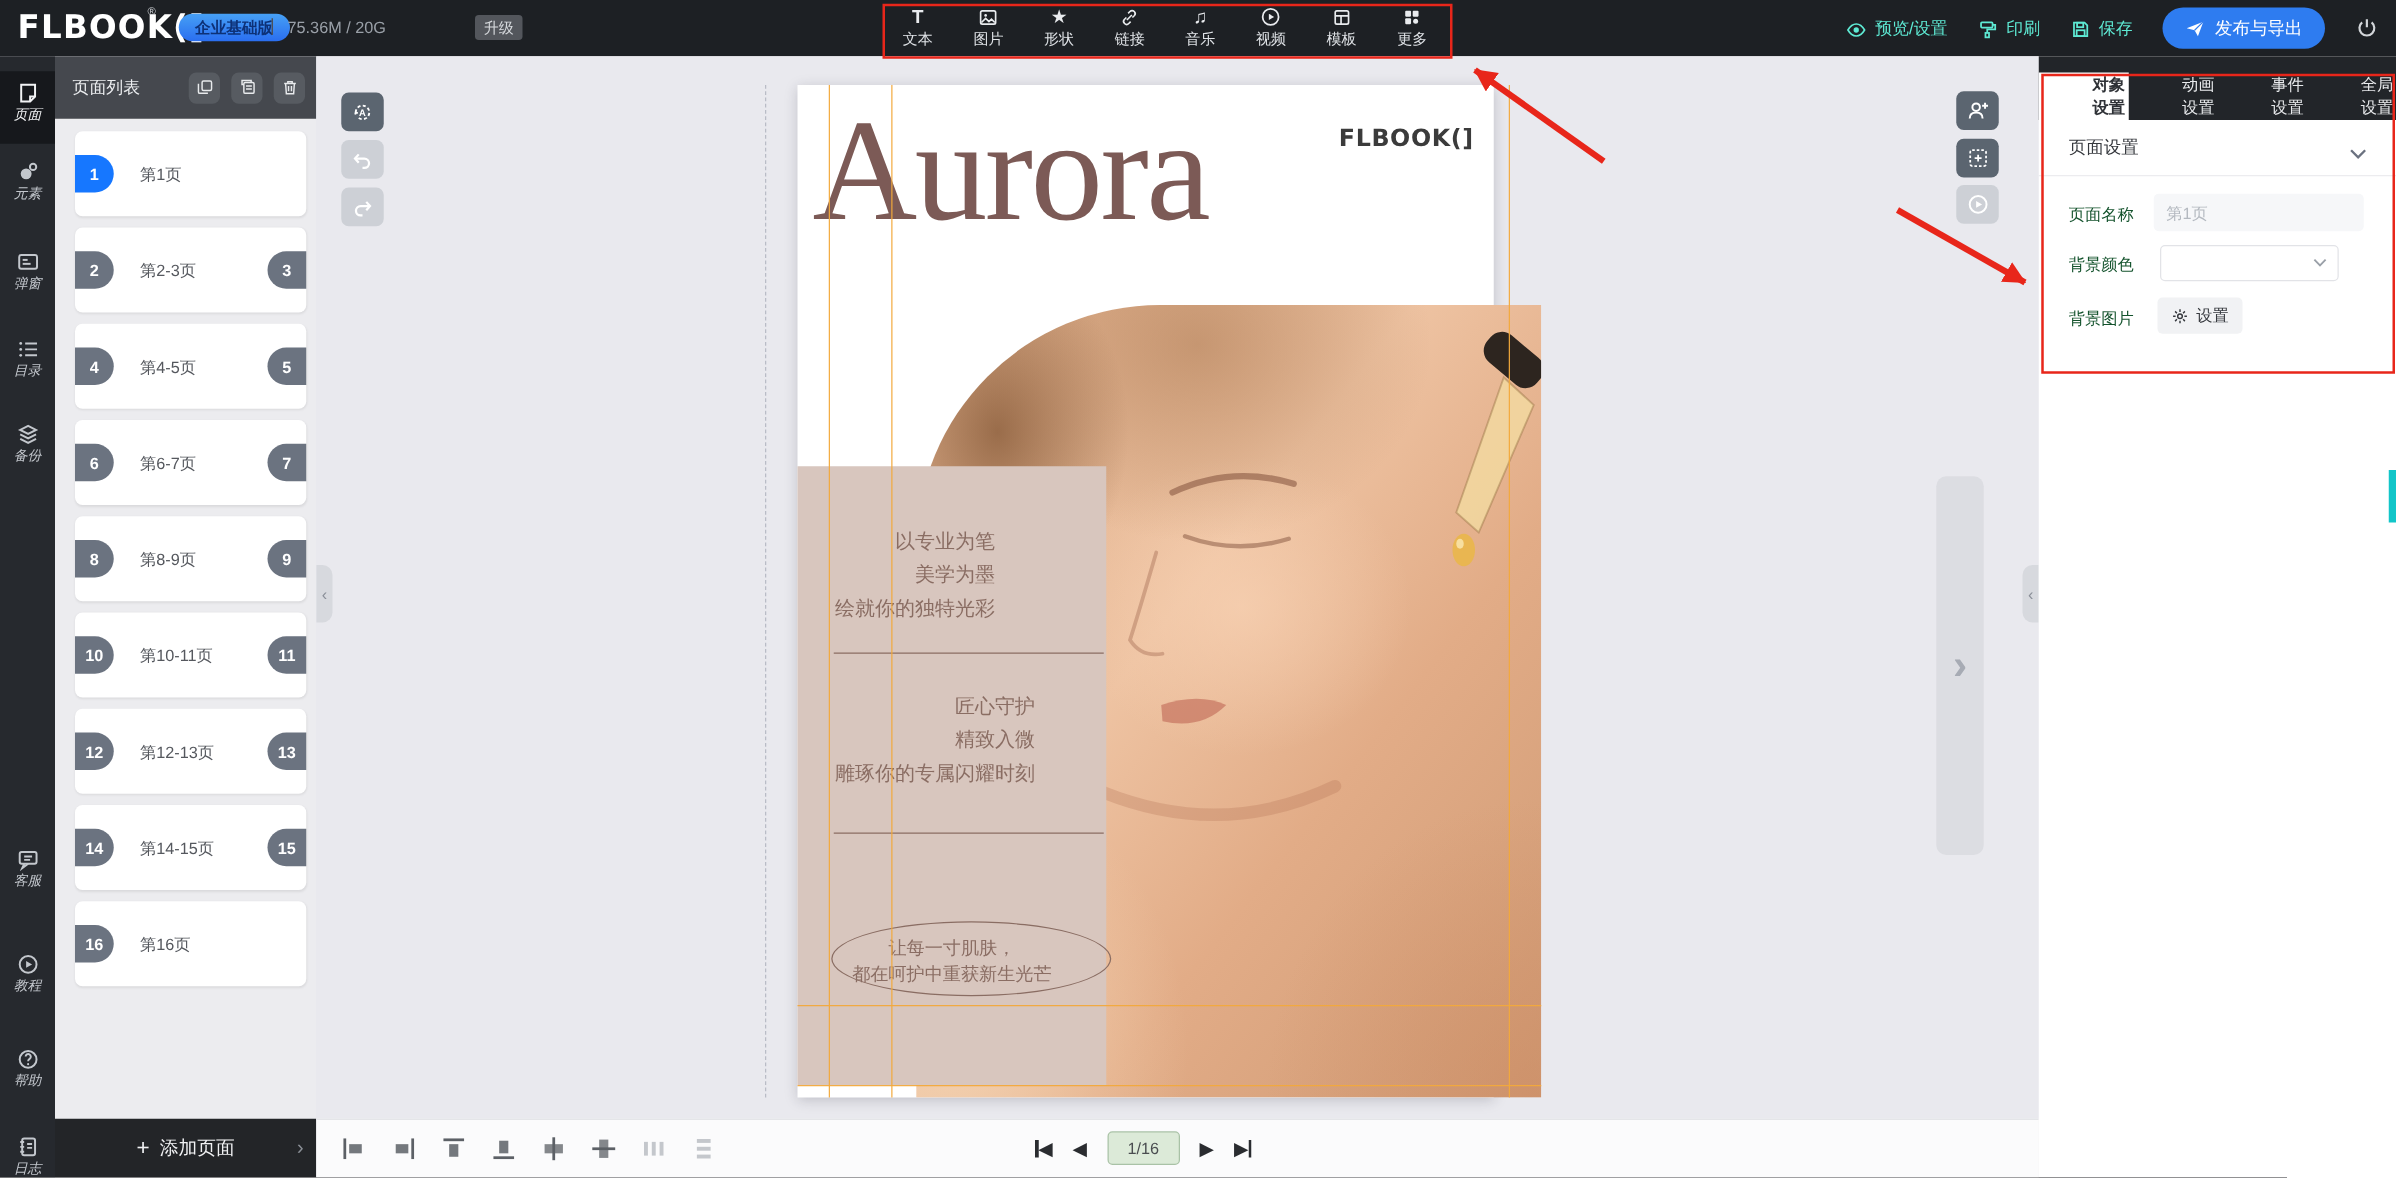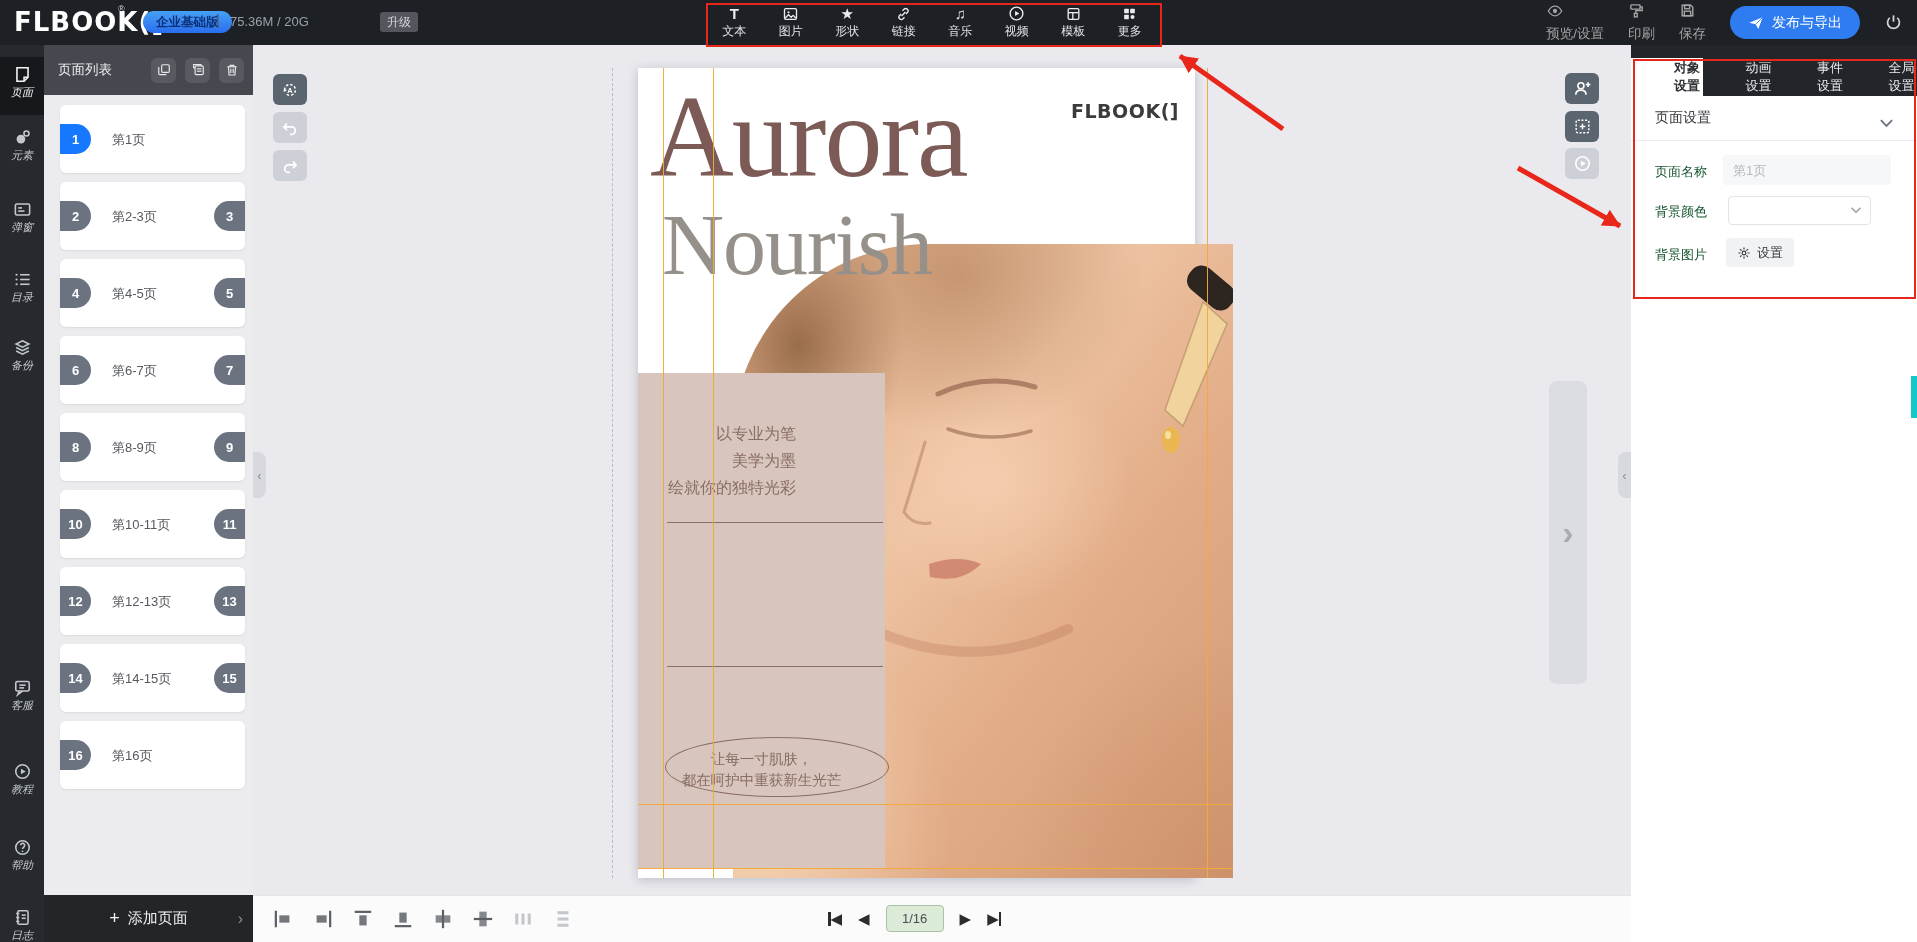--- a/index.html
+++ b/index.html
@@ -17,21 +17,21 @@
   .hd-sep{left:216px;top:12px;color:#4c5157;font-size:14px;}
   .storage{left:230px;top:14px;color:#9aa0a8;font-size:13px;}
   .upgrade{left:380px;top:12px;height:20px;line-height:20px;padding:0 7px;border-radius:3px;
         background:#53565c;color:#d6d9dd;font-size:12px;}
   .tb-wrap{left:706px;top:0;width:452px;height:45px;display:flex;}
   .tb-item{flex:1;display:flex;flex-direction:column;align-items:center;justify-content:center;
         gap:1px;color:#e9ebee;cursor:pointer;}
   .tb-item .glyph{font-size:15px;font-weight:bold;line-height:16px;}
   .tb-item .lb{font-size:12px;color:#dfe2e6;}
   .hd-actions{right:14px;top:0;height:45px;display:flex;align-items:center;gap:24px;}
-  .hd-act{display:flex;align-items:flex-start;gap:6px;color:#a3a3a3;font-size:13.5px;cursor:pointer;flex-direction:column;}
+  .hd-act{display:flex;align-items:flex-end;gap:6px;color:#5eead4;font-size:13.5px;cursor:pointer;}
   .publish-btn{display:flex;align-items:center;gap:8px;background:#2e7cf0;color:#fff;height:33px;
         padding:0 18px;border-radius:17px;font-size:14px;cursor:pointer;}
   
   #sidebar{left:0;top:45px;width:44px;height:897px;background:#26292e;}
   .sb-item{position:absolute;left:0;width:44px;height:48px;display:flex;flex-direction:column;
         align-items:center;gap:3px;color:#c3c7cd;cursor:pointer;}
   .sb-item .sb-lb{font-size:11px;line-height:11px;font-style:italic;}
   .sb-active-bg{position:absolute;left:0;top:12px;width:44px;height:58px;background:#16181c;}
   .sb-item.on{color:#f2f3f5;}
   
@@ -409,31 +409,35 @@
           <path d="M196 320 Q226 310 248 320 Q228 340 197 333 Z" fill="rgba(198,115,95,.7)"></path>
           <path d="M150 390 Q245 428 335 385" stroke="rgba(170,105,75,.25)" stroke-width="10" fill="none" stroke-linecap="round"></path>
           <rect x="452" y="30" width="52" height="28" rx="12" transform="rotate(40 478 44)" fill="#2d251f"></rect>
           <path d="M470 58 L494 80 L450 182 L432 166 Z" fill="rgba(242,216,160,.85)" stroke="rgba(130,95,45,.35)" stroke-width="1.5"></path>
           <ellipse cx="438" cy="196" rx="9" ry="13" fill="#e9b64e" opacity=".95"></ellipse>
           <ellipse cx="435" cy="191" rx="3" ry="4" fill="#f7dfa0"></ellipse>
         </svg>
       </div>
 
       <div class="d-title">Aurora</div>
-      <div class="d-sub">Nourish</div>
       <div class="d-brand">FLBOOK(]</div>
 
       <div class="beige"></div>
 
       <div class="d-copy" style="top:352px">
         <div>以专业为笔</div>
         <div>美学为墨</div>
         <div>绘就你的独特光彩</div>
       </div>
       <div class="d-line" style="top:454px"></div>
+      <div class="d-copy" style="top:484px">
+        <div>匠心守护</div>
+        <div>精致入微</div>
+        <div>雕琢你的专属闪耀时刻</div>
+      </div>
       <div class="d-line" style="top:598px"></div>
       <div class="d-oval"></div>
       <div class="d-ovaltxt">
         <div>让每一寸肌肤，</div>
         <div>都在呵护中重获新生光芒</div>
       </div>
 
       <div class="guide-v" style="left:25px"></div>
       <div class="guide-v" style="left:75px"></div>
       <div class="guide-v" style="left:569px"></div>

